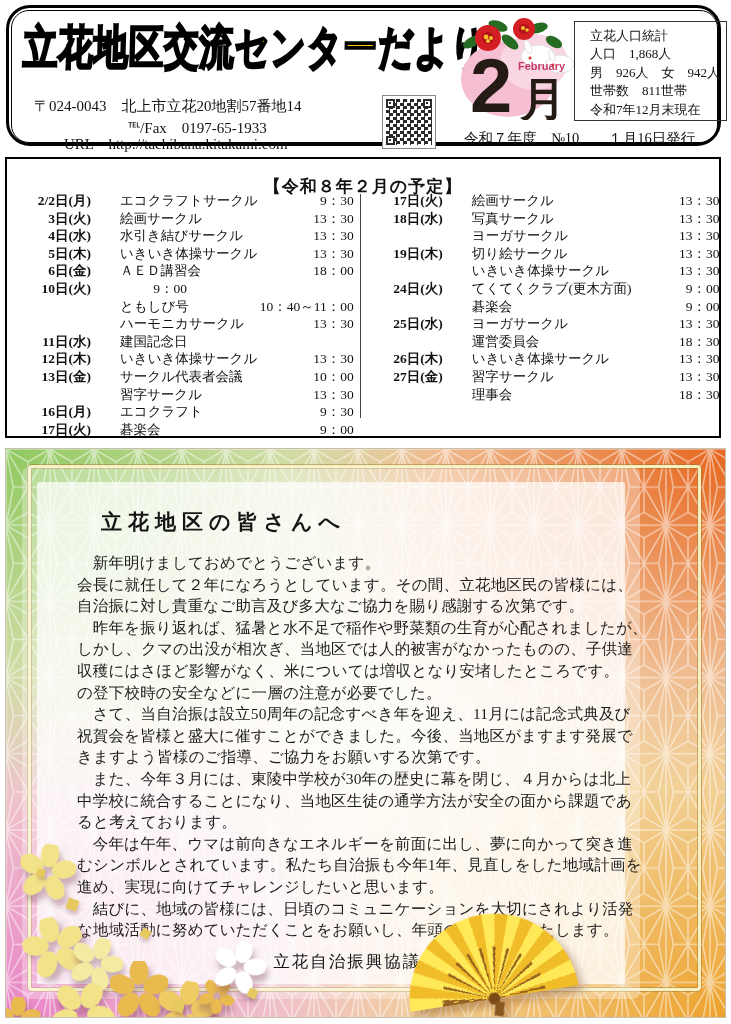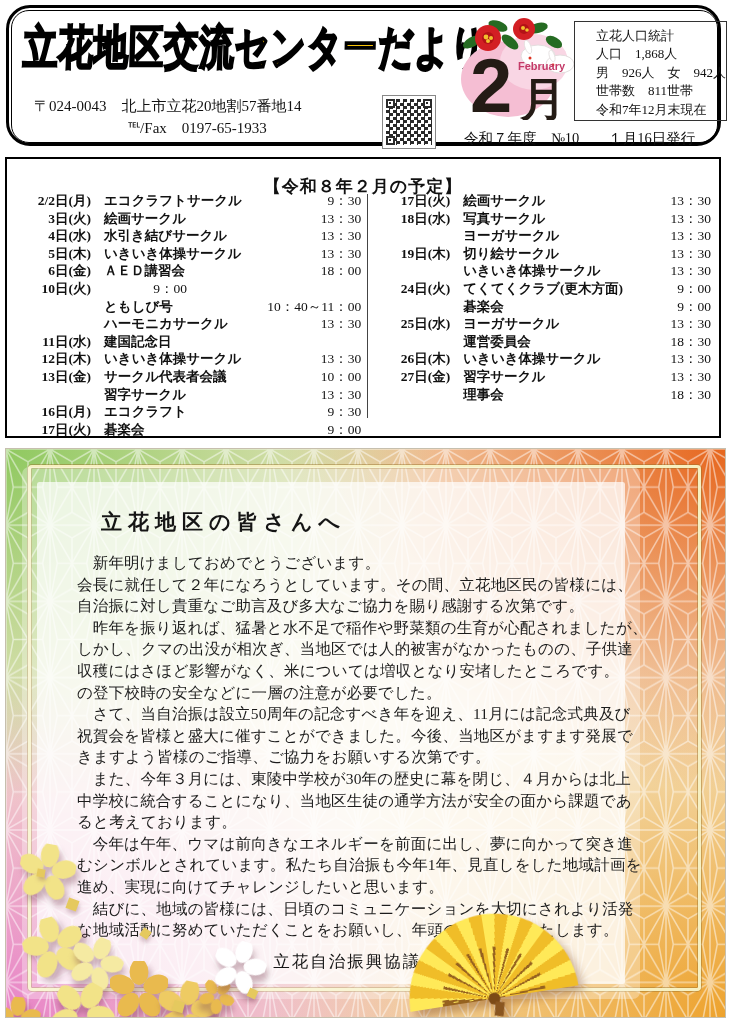--- a/index.html
+++ b/index.html
@@ -18,33 +18,33 @@
   .addr2{position:absolute;left:116px;top:106px;font-size:15px;}
   .addr3{position:absolute;left:52px;top:124px;font-size:15px;}
   .qr{position:absolute;left:370px;top:84px;width:46px;height:46px;border:1px solid #888;background:#fff;padding:3px;}
   .qr .cells{width:100%;height:100%;
        background:repeating-conic-gradient(#2a2a2a 0% 25%,#fff 0% 50%);background-size:7px 7px;position:relative;}
   .qr .f{position:absolute;width:9px;height:9px;border:2.5px solid #2a2a2a;background:#fff;box-sizing:border-box;}
   .qr .f::after{content:"";position:absolute;left:1px;top:1px;width:2px;height:2px;background:#2a2a2a;}
   .qr .tl{left:0;top:0}.qr .tr{right:0;top:0}.qr .bl{left:0;bottom:0}
   .month-svg{position:absolute;left:446px;top:5px;}
   .stats{position:absolute;left:562px;top:10px;width:153px;height:100px;border:1.2px solid #333;
-         box-sizing:border-box;padding:5px 21px;font-size:13px;line-height:18.4px;white-space:nowrap;}
+         box-sizing:border-box;padding:5px 15px;font-size:13px;line-height:18.4px;white-space:nowrap;}
   .issue{position:absolute;left:452px;top:118px;font-size:14.5px;white-space:nowrap;}
 
   
   .schedule{position:absolute;left:5px;top:157px;width:716px;height:281px;border:2px solid #000;box-sizing:border-box;}
   .schedule-title{text-align:center;font-weight:bold;font-size:17px;margin-top:16px;letter-spacing:1px;}
   .cols{position:absolute;left:8px;right:6px;top:33px;bottom:8px;display:flex;}
   .col{width:354px;}
   .col2{flex:1;padding-left:16px;}
   .vdivider{width:0;border-left:1.2px solid #444;margin:2px 0 10px 0;}
   .row{display:flex;height:17.6px;font-size:13.5px;line-height:17.6px;white-space:nowrap;}
   .rd{width:76px;text-align:right;font-weight:bold;}
-  .rn{flex:1;padding-left:13px;overflow:hidden;font-weight:bold;}
+  .rn{flex:1;padding-left:29px;overflow:hidden;}
   .rt{width:96px;text-align:right;padding-right:6px;}
   .col2 .rd{width:66px;}
   .col2 .rt{width:88px;padding-right:2px;}
 
   
   .letter{position:absolute;left:5px;top:448px;width:721px;height:570px;border:1px solid #c6bfae;
      box-sizing:border-box;overflow:hidden;
      background:
        radial-gradient(ellipse 60% 62% at 0% 0%,rgba(138,199,90,.95),rgba(138,199,90,0) 100%),
        radial-gradient(ellipse 62% 60% at 100% 0%,rgba(230,98,24,.97),rgba(230,98,24,0) 100%),
@@ -78,20 +78,21 @@
 </head>
 <body>
 
 <div class="page">
 
   <div class="header">
     <div class="header-inner">
       <div class="masthead-title">立花地区交流センターだより</div>
       <div class="addr1">〒024-0043　北上市立花20地割57番地14</div>
       <div class="addr2">℡/Fax　0197-65-1933</div>
+      <div class="addr3">URL　http://tachibana.kitakami.com</div>
 
       <div class="qr">
         <div class="cells">
           <div class="f tl"></div>
           <div class="f tr"></div>
           <div class="f bl"></div>
         </div>
       </div>
 
       <svg class="month-svg" width="118" height="104" viewBox="0 0 118 104">

